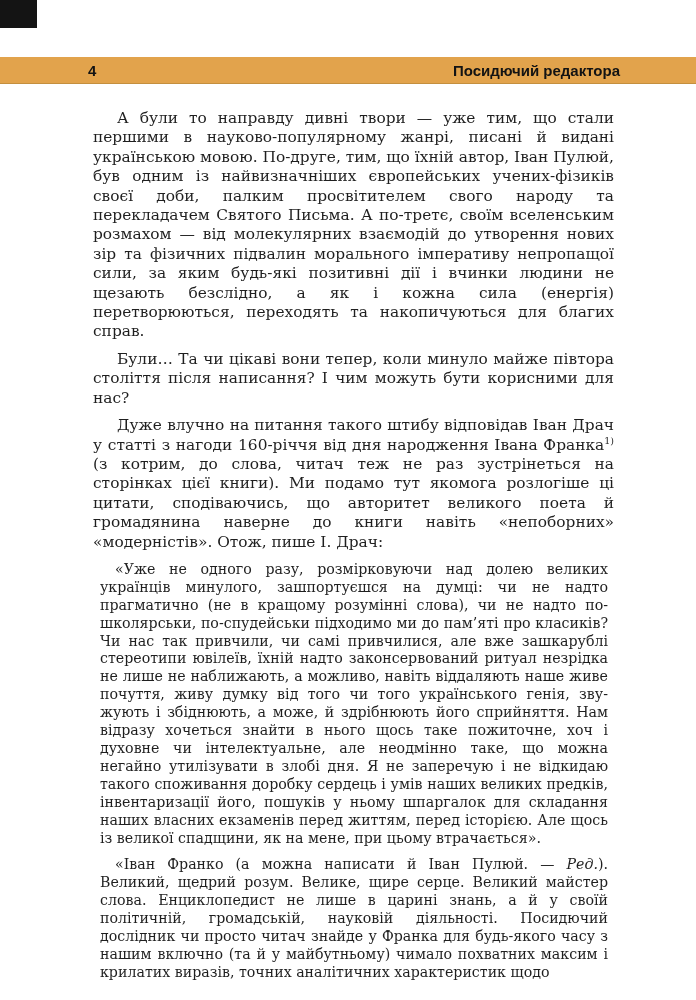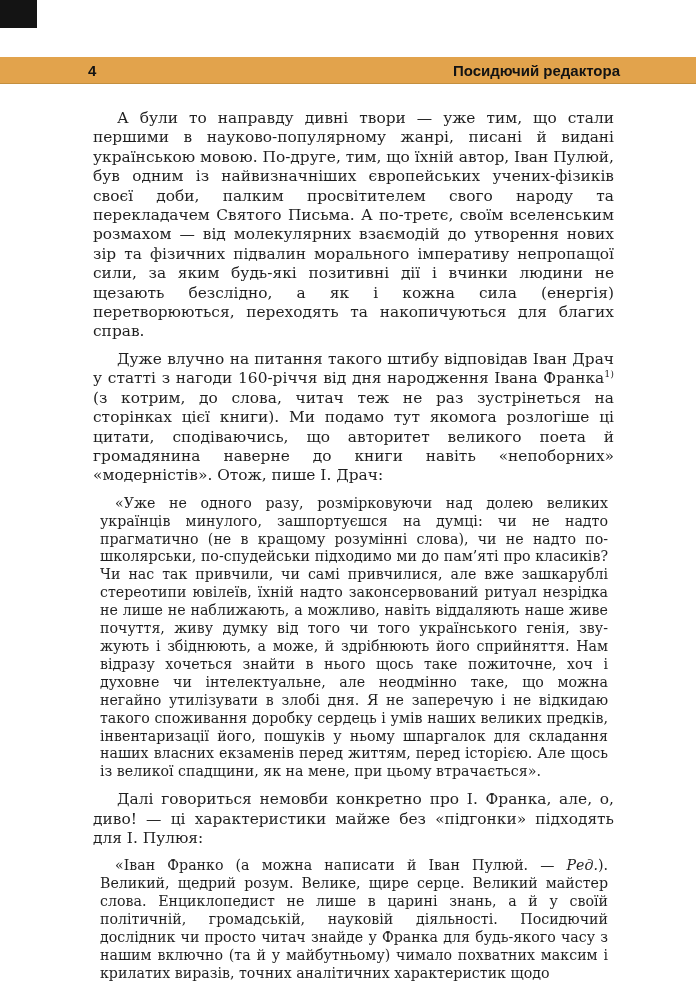--- a/index.html
+++ b/index.html
@@ -59,21 +59,21 @@
 
 <div class="corner-mark"></div>
 
 <div class="header-band">
   <span>4</span>
   <span>Посидючий редактора</span>
 </div>
 
 <div class="content">
   <p>А були то направду дивні твори — уже тим, що стали першими в нау­ково-популярному жанрі, писані й видані українською мовою. По-друге, тим, що їхній автор, Іван Пулюй, був одним із найвизначніших євро­пейських учених-фізиків своєї доби, палким просвітителем свого народу та перекладачем Святого Письма. А по-третє, своїм вселенським розма­хом — від молекулярних взаємодій до утворення нових зір та фізичних підвалин морального імперативу непропащої сили, за яким будь-які по­зитивні дії і вчинки людини не щезають безслідно, а як і кожна сила (енергія) перетворюються, переходять та накопичуються для благих справ.</p>
+  <p>Були… Та чи цікаві вони тепер, коли минуло майже півтора століття після написання? І чим можуть бути корисними для нас?</p>
   <p><span>Дуже влучно на питання такого штибу відповідав Іван Драч у статті з нагоди 160-річчя від дня народження Івана Франка</span><sup class="fn-ref">1)</sup><span> (з котрим, до сло­ва, читач теж не раз зустрінеться на сторінках цієї книги). Ми подамо тут якомога розлогіше ці цитати, сподіваючись, що авторитет великого поета й громадянина наверне до книги навіть «непоборних» «модерніс­тів». Отож, пише І. Драч:</span></p>
 
   <div class="quote">«Уже не одного разу, розмірковуючи над долею великих українців ми­нулого, зашпортуєшся на думці: чи не надто прагматично (не в кращому розумінні слова), чи не надто по-школярськи, по-спудейськи підходимо ми до пам’яті про класиків? Чи нас так привчили, чи самі привчилися, але вже зашкарублі стереотипи ювілеїв, їхній надто законсервований ри­туал незрідка не лише не наближають, а можливо, навіть віддаляють наше живе почуття, живу думку від того чи того українського генія, зву­жують і збіднюють, а може, й здрібнюють його сприйняття. Нам відразу хочеться знайти в нього щось таке пожиточне, хоч і духовне чи інтелек­туальне, але неодмінно таке, що можна негайно утилізувати в злобі дня. Я не заперечую і не відкидаю такого споживання доробку сердець і умів наших великих предків, інвентаризації його, пошуків у ньому шпаргалок для складання наших власних екзаменів перед життям, перед історією. Але щось із великої спадщини, як на мене, при цьому втрачається».</div>
 
-  <p>Далі говориться немовби конкретно про І. Франка, але, о, диво! — ці характеристики майже без «підгонки» підходять для І. Пулюя:</p>
 
   <div class="quote"><span>«Іван Франко (а можна написати й Іван Пулюй. — </span><span class="em">Ред.</span><span>). Великий, ще­дрий розум. Велике, щире серце. Великий майстер слова. Енциклопедист не лише в царині знань, а й у своїй політичній, громадській, науковій діяльності. Посидючий дослідник чи просто читач знайде у Франка для будь-якого часу з нашим включно (та й у майбутньому) чимало похват­них максим і крилатих виразів, точних аналітичних характеристик щодо</span></div>
 
 </div>
 
 </body></html>

